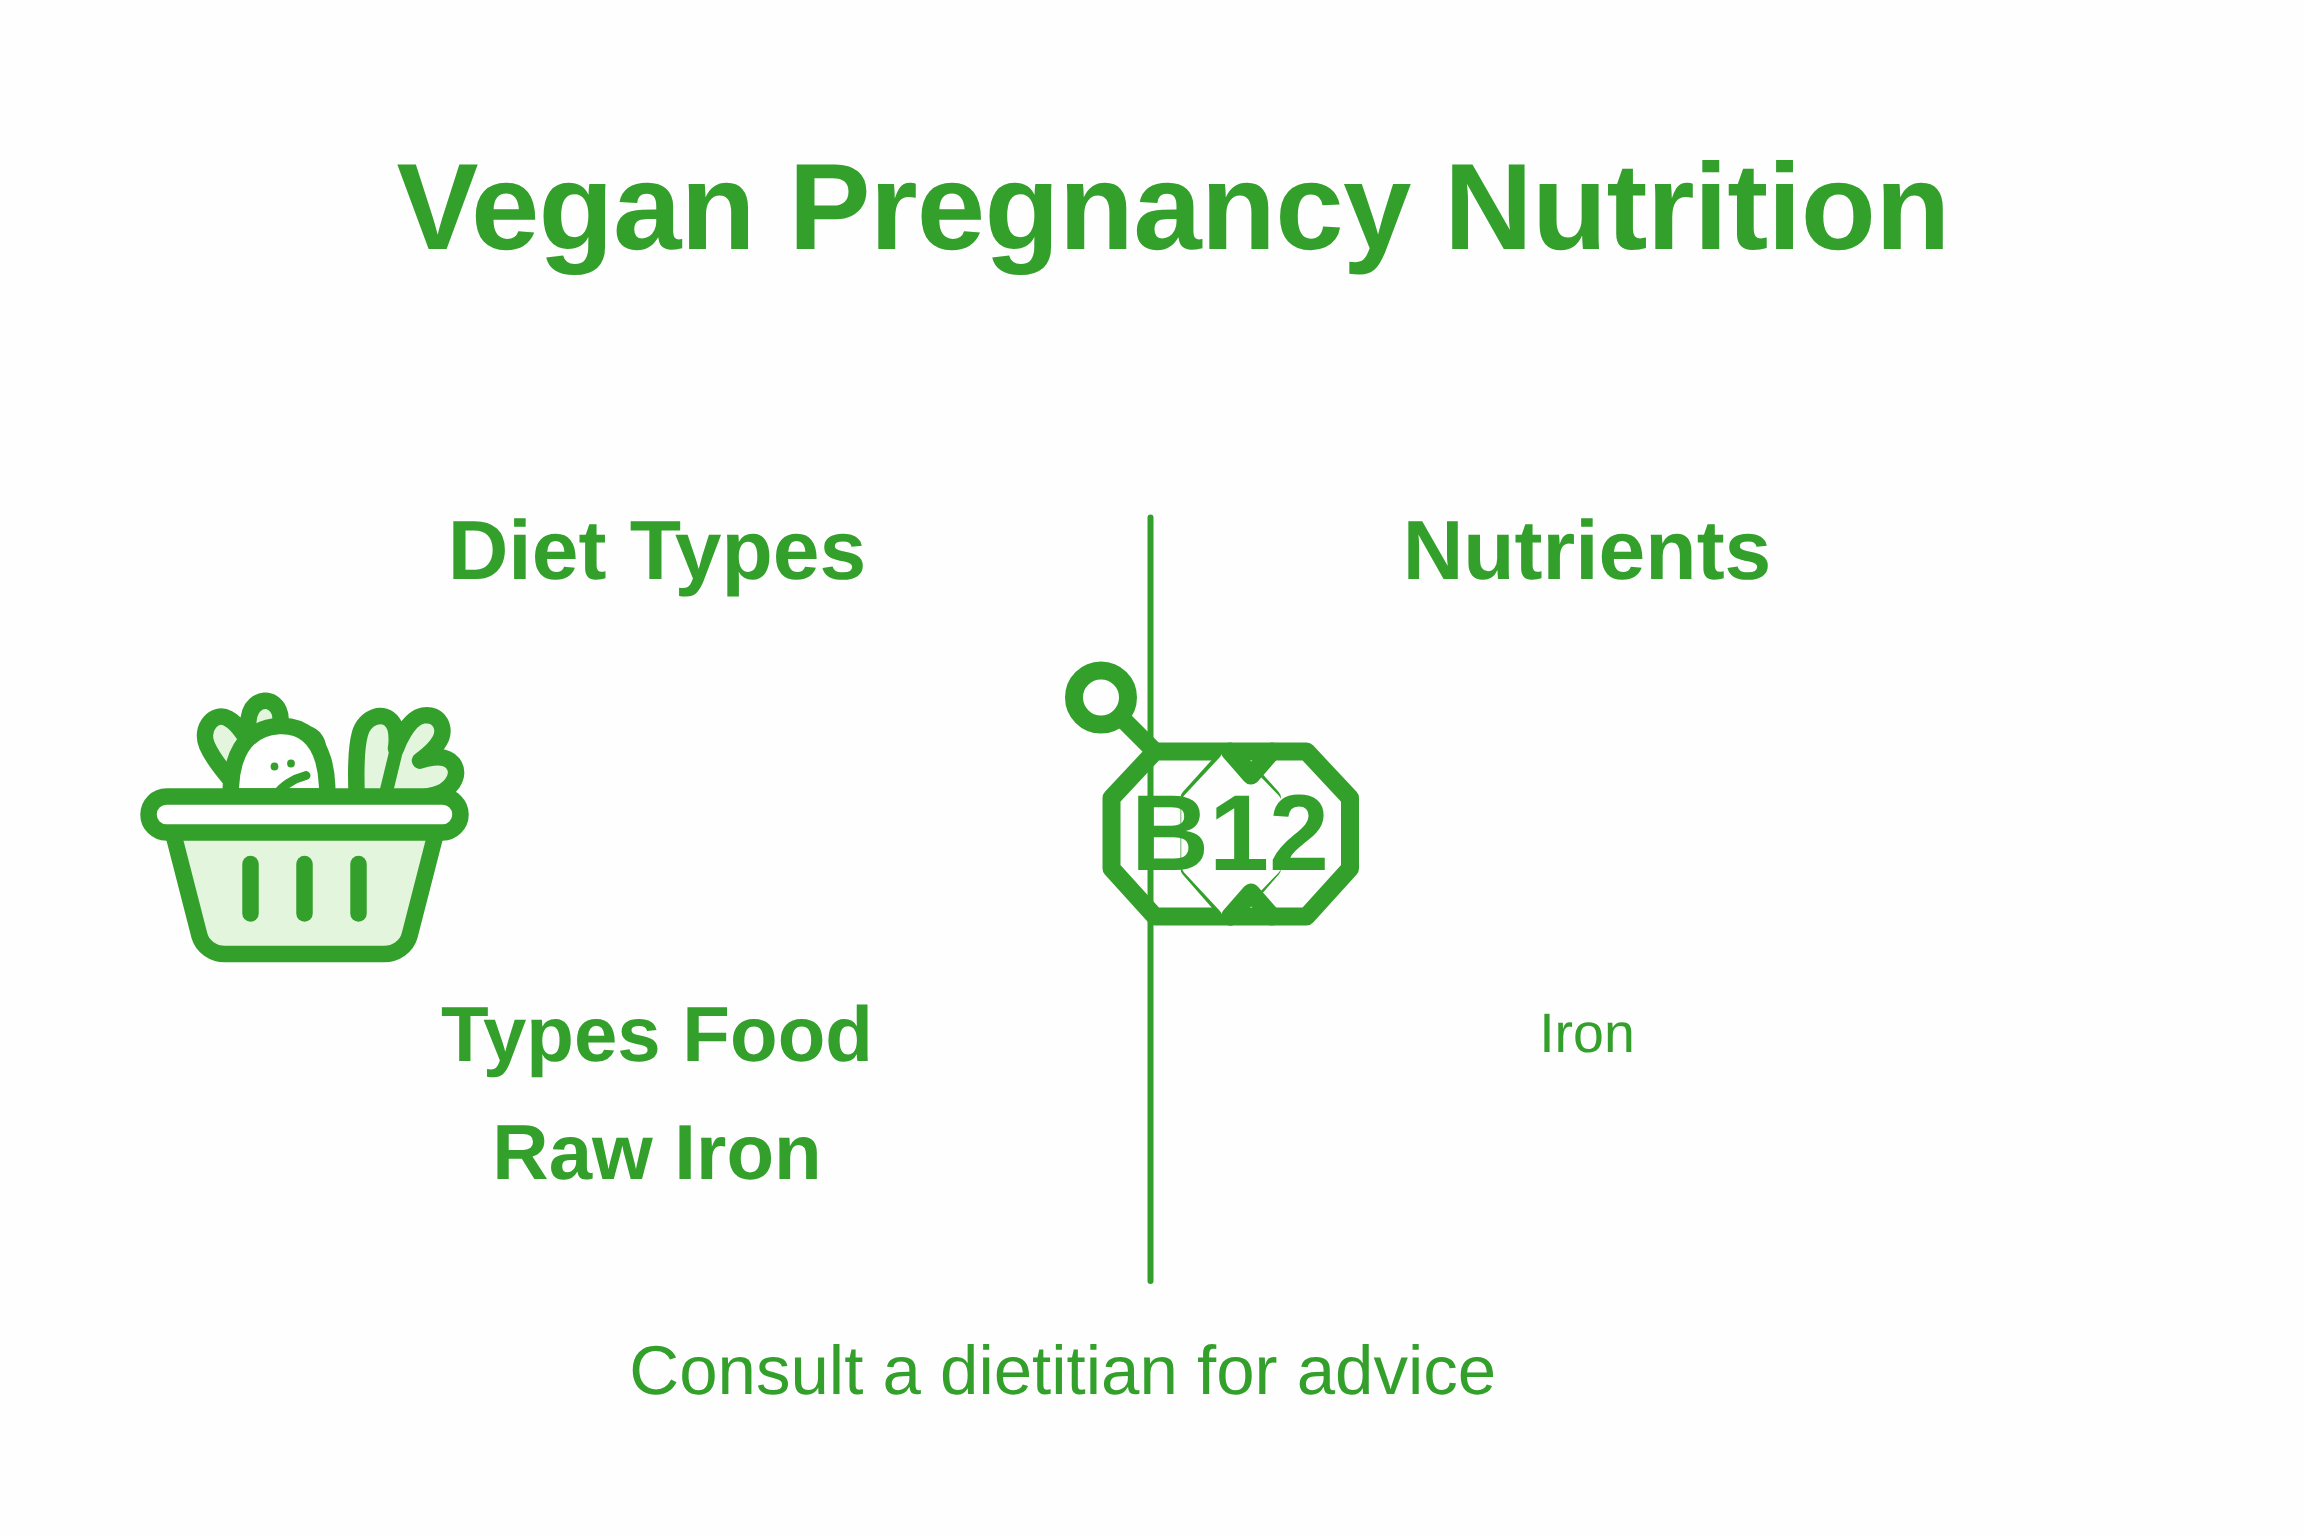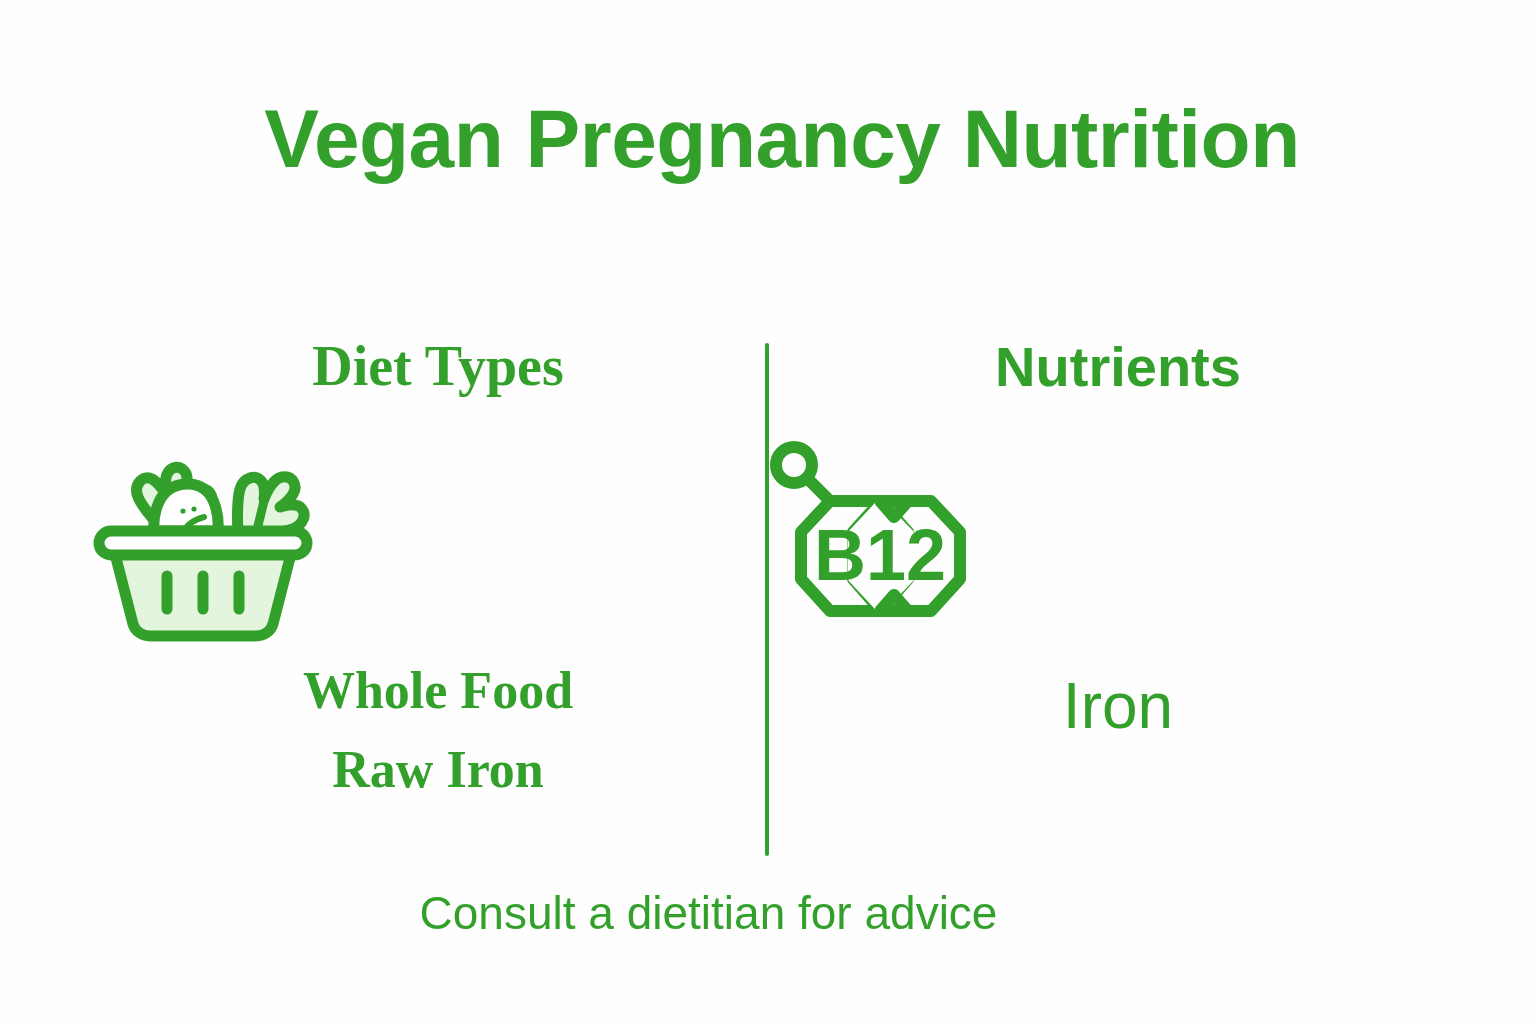--- a/index.html
+++ b/index.html
@@ -57,22 +57,22 @@
     height: 513px;
     background: #34a02c;
     border-radius: 2px;
   }
   .col {
     position: absolute;
     top: 0;
     width: 700px;
     text-align: center;
   }
-  .col-left  { left: 88px; font-family: Liberation Serif, serif; }
-  .col-right { left: 768px; }
+  .col-left  { left: 88px; }
+  .col-right { left: 708px; }
 
   .col-heading {
     font-size: 56px;
     font-weight: bold;
     line-height: 1.1;
     margin: 0;
     color: #34a02c;
   }
 
   .icon-wrap {
@@ -85,21 +85,21 @@
 
   .col-label {
     font-size: 52px;
     font-weight: bold;
     line-height: 1.25;
     margin: 14px 0 0 0;
     color: #34a02c;
   }
   .col-label.light {
     font-weight: normal;
-    font-size: 64px;
+    font-size: 37px;
     margin-top: 22px;
   }
 
   
   .footer {
     position: absolute;
     top: 886px;
     left: 0;
     width: 1417px;
     text-align: center;
@@ -168,21 +168,21 @@
 
             <rect x="11" y="100" width="208" height="24" rx="12" ry="12" fill="#ffffff"></rect>
 
             <line x1="79" y1="145" x2="79" y2="178" stroke-width="11"></line>
             <line x1="115" y1="145" x2="115" y2="178" stroke-width="11"></line>
             <line x1="151" y1="145" x2="151" y2="178" stroke-width="11"></line>
           </g>
         </svg>
       </div>
 
-      <p class="col-label">Whole Food</p>
+      <p class="col-label">Types Food</p>
       <p class="col-label">Raw Iron</p>
     </div>
 
     <div class="col col-right">
       <h3 class="col-heading">Nutrients</h3>
 
       <div class="icon-wrap">
         <svg width="225" height="200" viewBox="0 0 225 200" aria-hidden="true">
           <g fill="none" stroke="#34a02c" stroke-width="12" stroke-linecap="round" stroke-linejoin="round">
 

